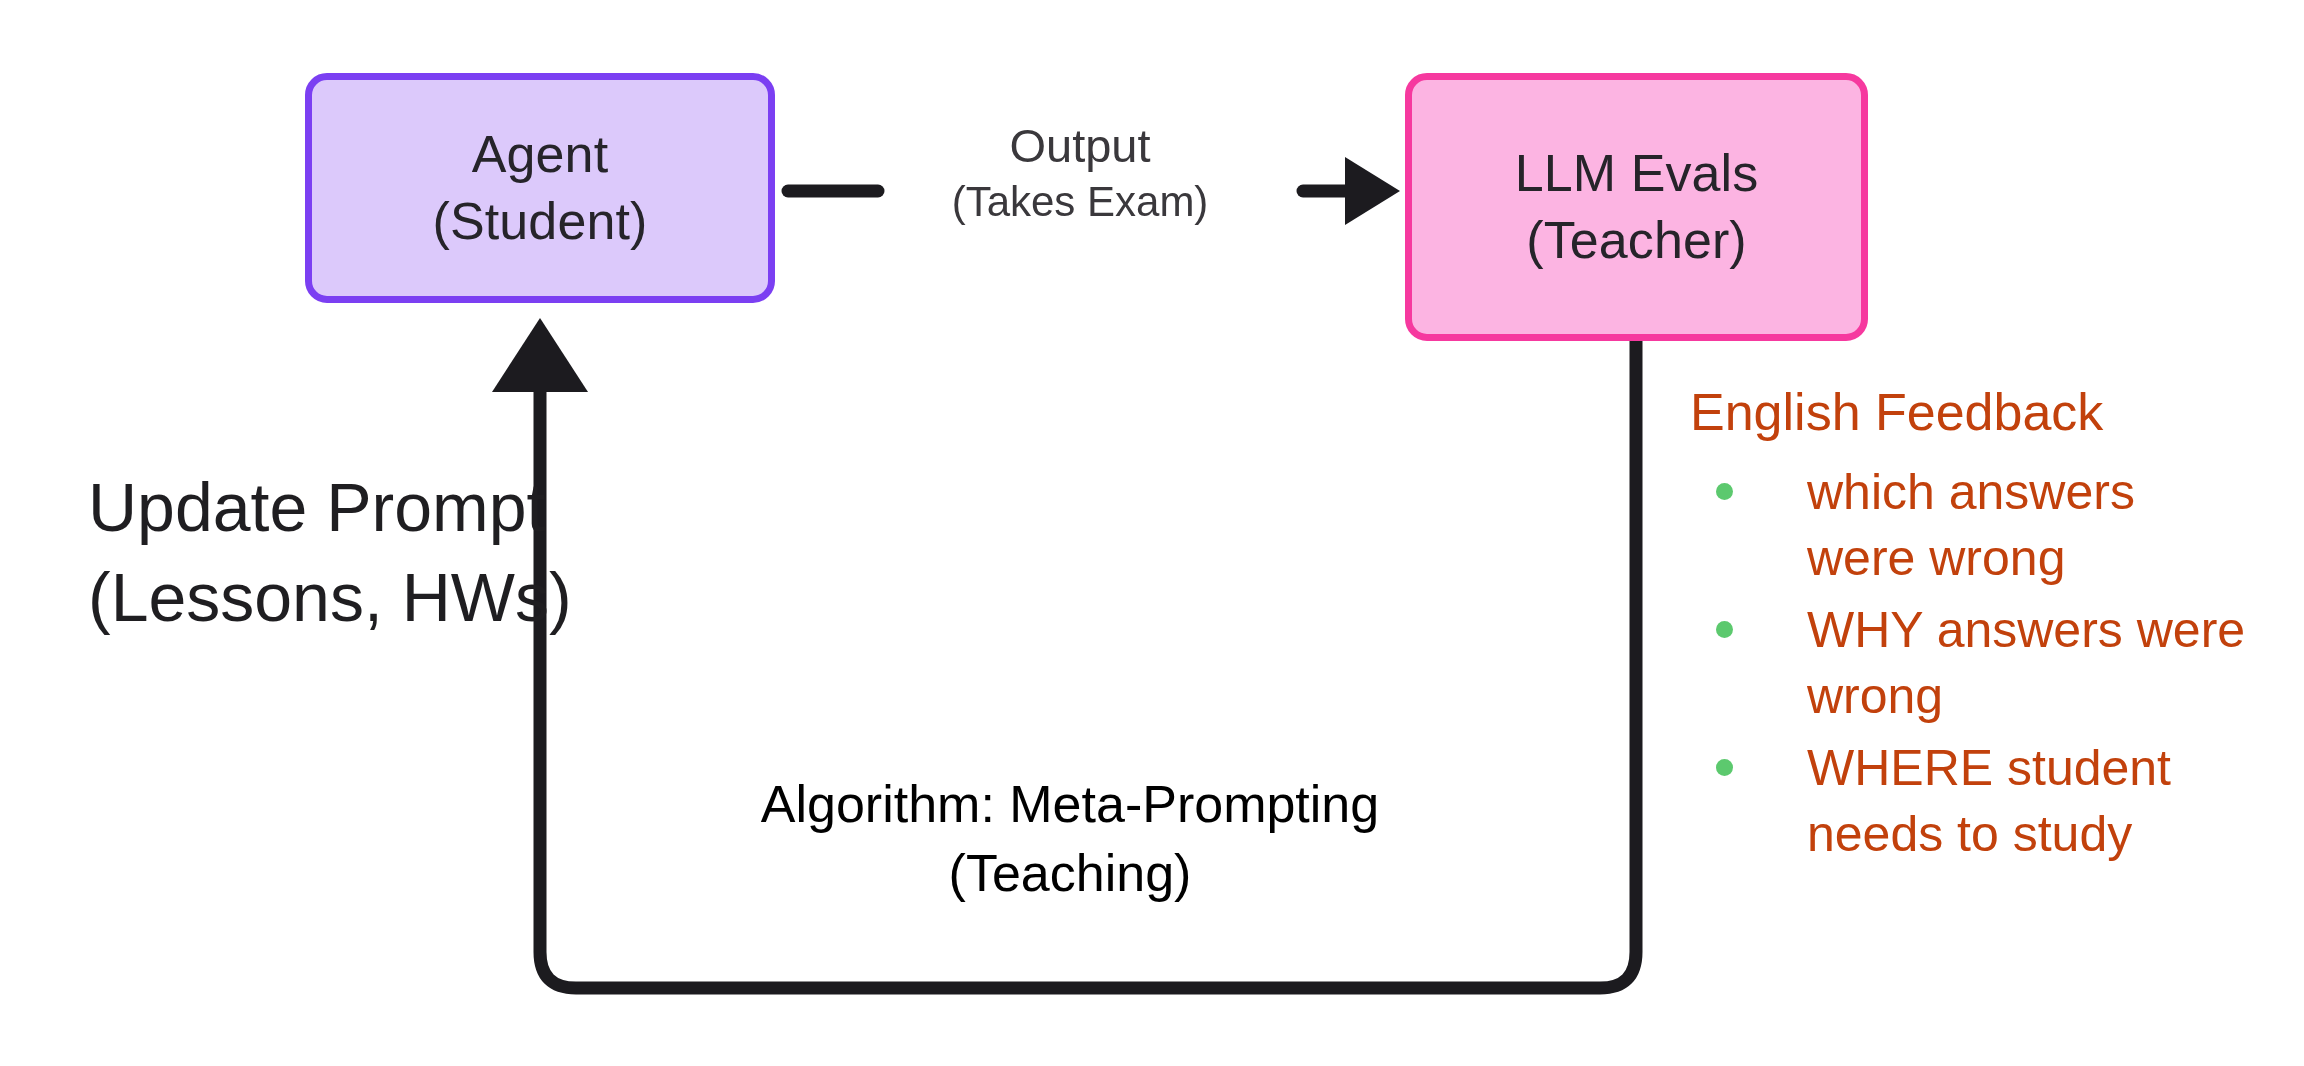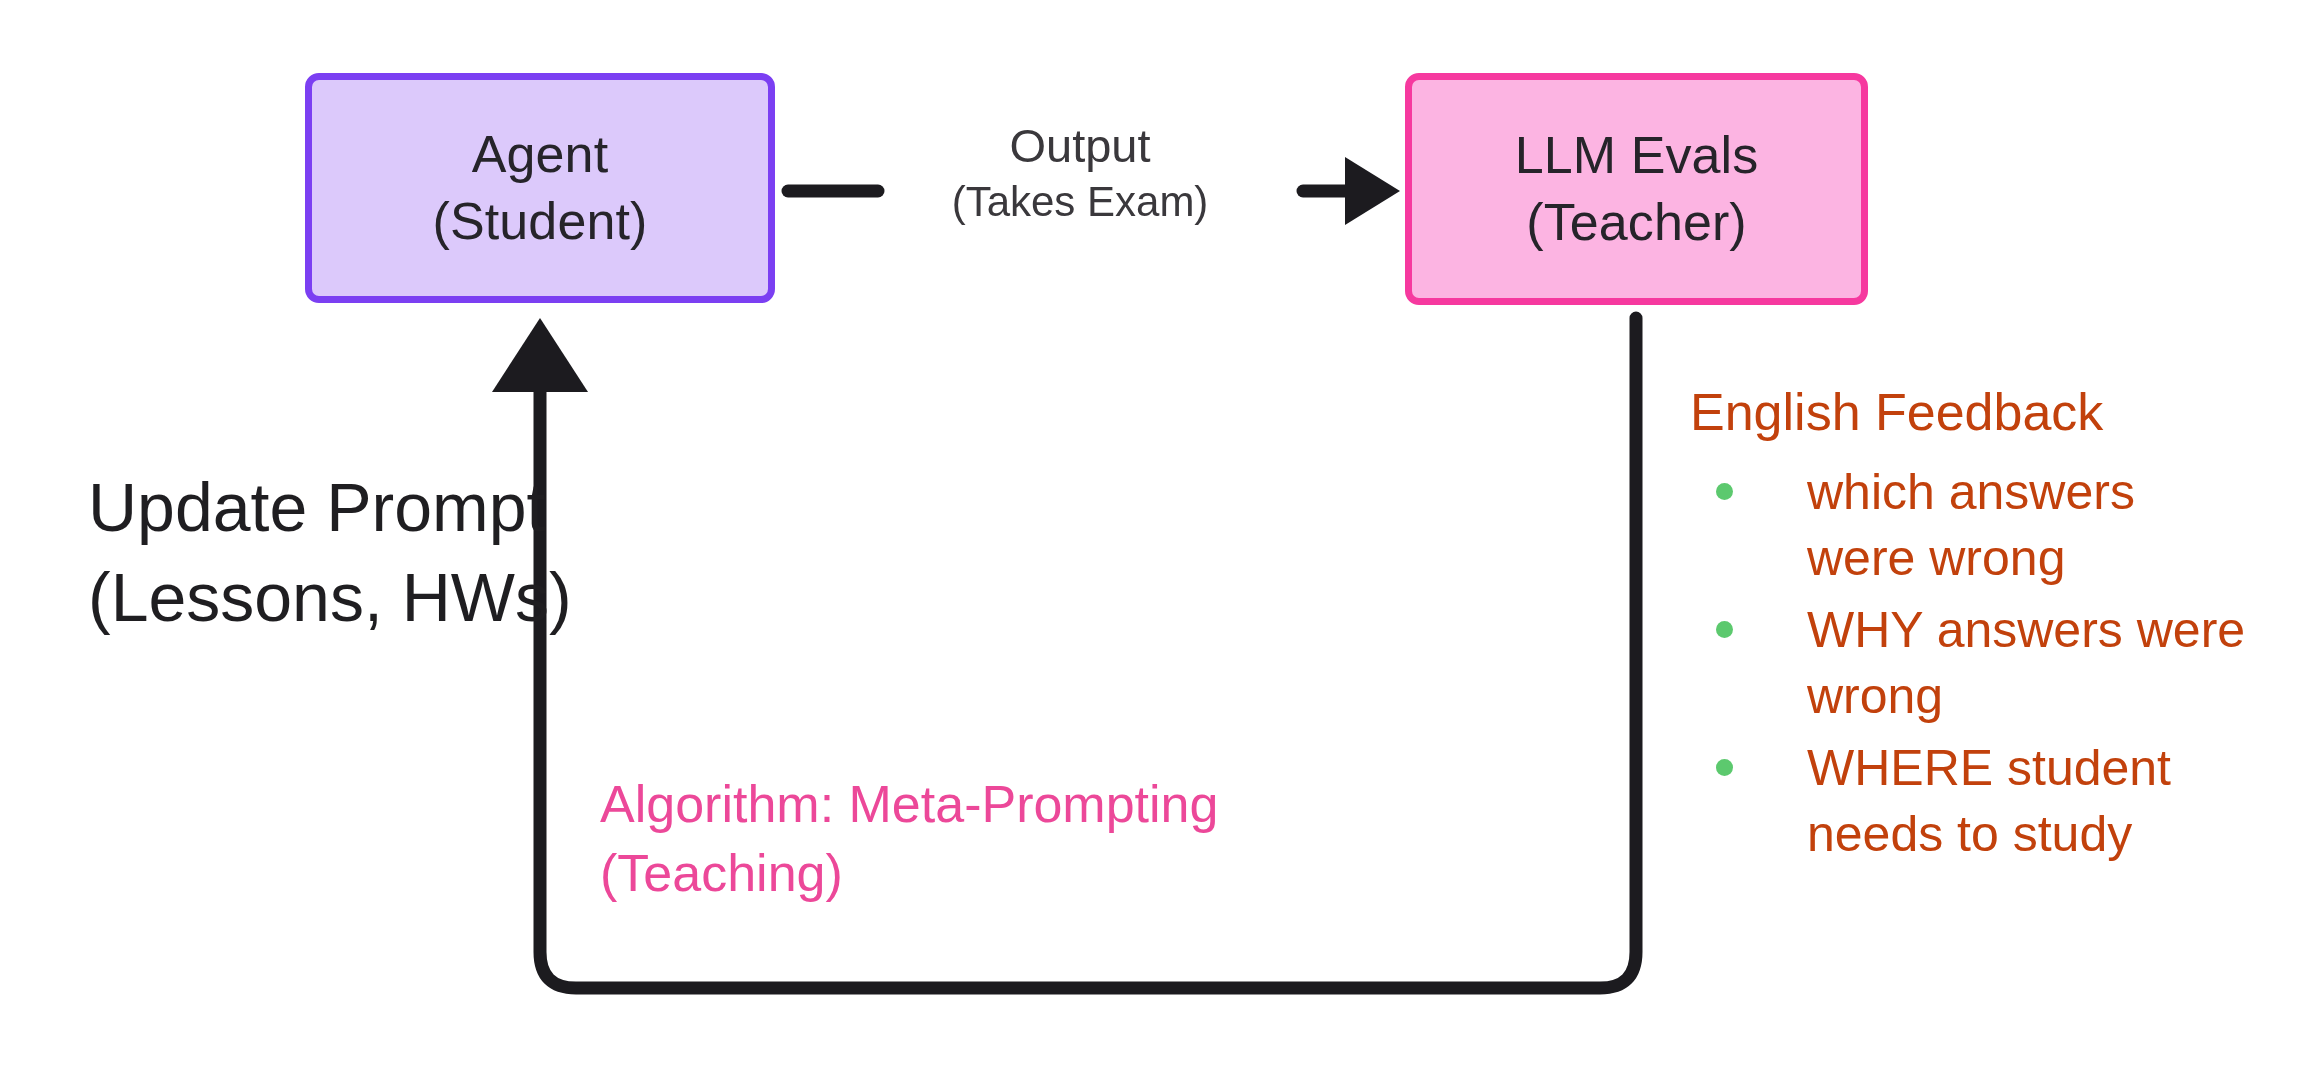--- a/index.html
+++ b/index.html
@@ -20,21 +20,21 @@
     left: 0;
     top: 0;
     width: 2304px;
     height: 1066px;
     pointer-events: none;
   }
 
   .node-box {
     position: absolute;
     box-sizing: border-box;
-    border-radius: 14px;
+    border-radius: 22px;
     display: flex;
     flex-direction: column;
     align-items: center;
     justify-content: center;
     text-align: center;
     color: #26242a;
   }
   .node-line {
     display: block;
     font-size: 52px;
@@ -48,21 +48,21 @@
     top: 73px;
     width: 470px;
     height: 230px;
     background: #dcc9fb;
     border: 7px solid #7b3ff2;
   }
   #node-evals {
     left: 1405px;
     top: 73px;
     width: 463px;
-    height: 232px;
+    height: 268px;
     background: #fcb4e2;
     border: 7px solid #f6399f;
   }
 
   .edge-label {
     position: absolute;
     color: #3a383c;
     text-align: center;
     white-space: nowrap;
   }
@@ -96,22 +96,22 @@
     display: block;
     font-size: 68px;
     line-height: 1.33;
   }
 
   #label-algorithm {
     position: absolute;
     left: 600px;
     top: 770px;
     width: 940px;
-    text-align: left;
-    color: #ec4899;
+    text-align: center;
+    color: #000000;
   }
   #label-algorithm span {
     display: block;
     font-size: 52px;
     line-height: 1.33;
     white-space: nowrap;
   }
 
   #feedback {
     position: absolute;

